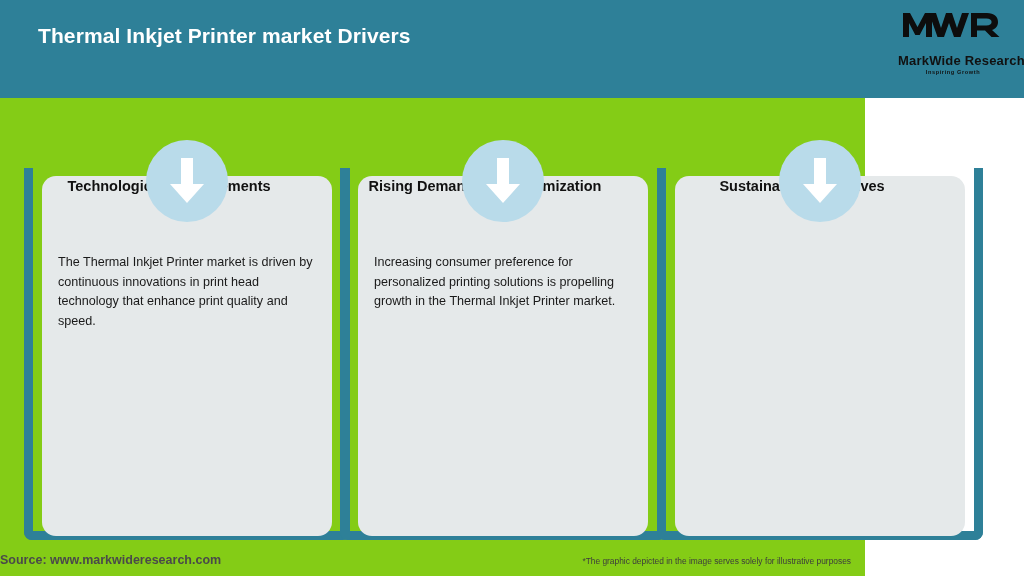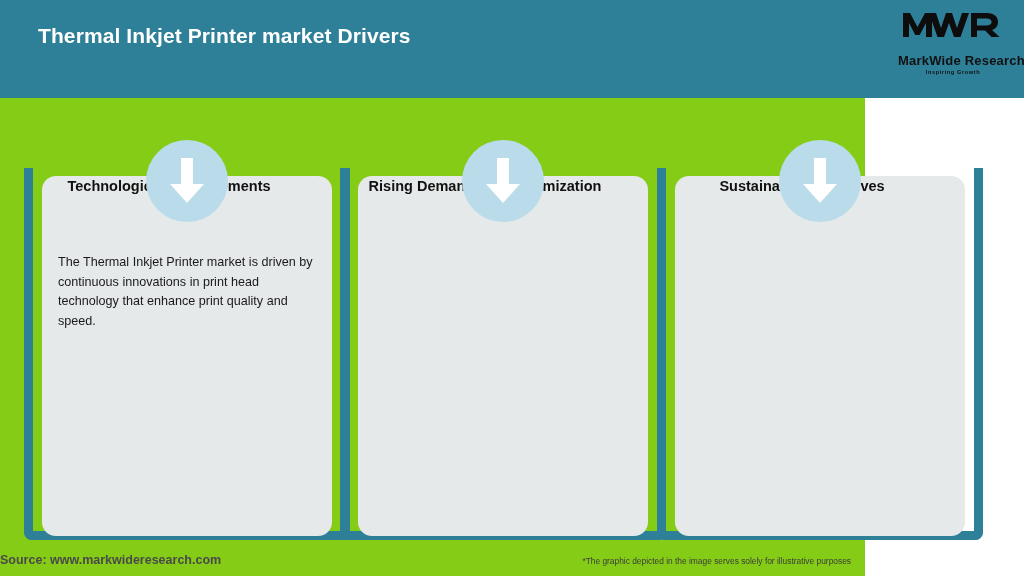--- a/index.html
+++ b/index.html
@@ -120,20 +120,21 @@
         <svg width="40" height="50" viewBox="0 0 40 50" xmlns="http://www.w3.org/2000/svg">
           <path d="M14 2 L26 2 L26 28 L37 28 L20 47 L3 28 L14 28 Z" fill="#ffffff"></path>
         </svg>
       </div>
     </div>
 
     <div class="card-wrap c1">
       <div class="uframe"></div>
       <div class="card"></div>
       <div class="card-title">Rising Demand for Customization</div>
+      <div class="card-body">Increasing consumer preference for personalized printing solutions is propelling growth in the Thermal Inkjet Printer market.</div>
       <div class="badge">
         <svg width="40" height="50" viewBox="0 0 40 50" xmlns="http://www.w3.org/2000/svg">
           <path d="M14 2 L26 2 L26 28 L37 28 L20 47 L3 28 L14 28 Z" fill="#ffffff"></path>
         </svg>
       </div>
     </div>
 
     <div class="card-wrap c2">
       <div class="uframe"></div>
       <div class="card"></div>

